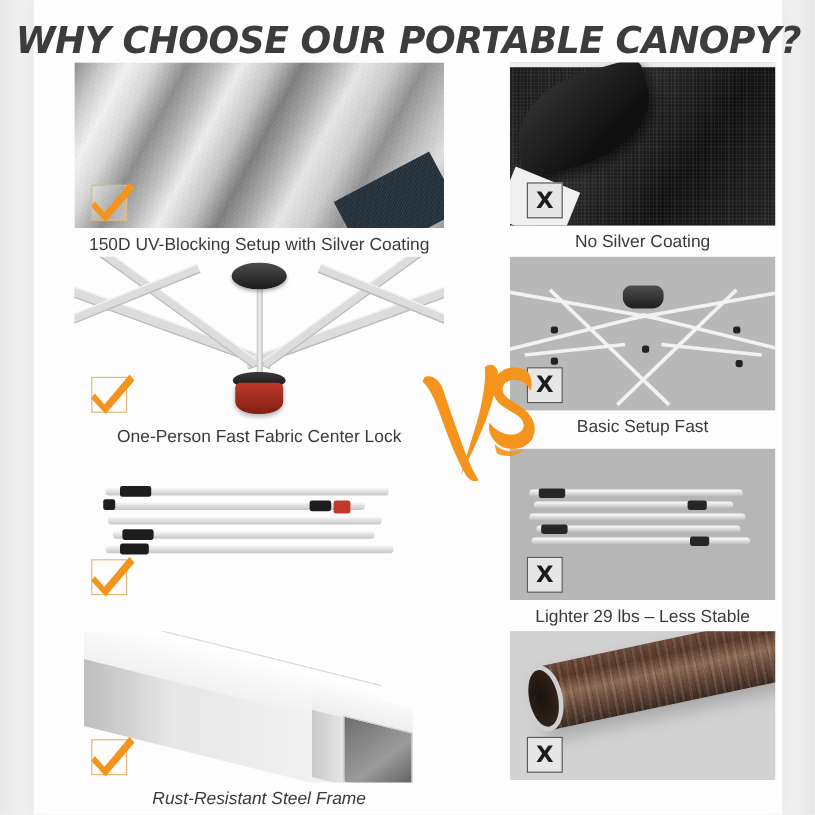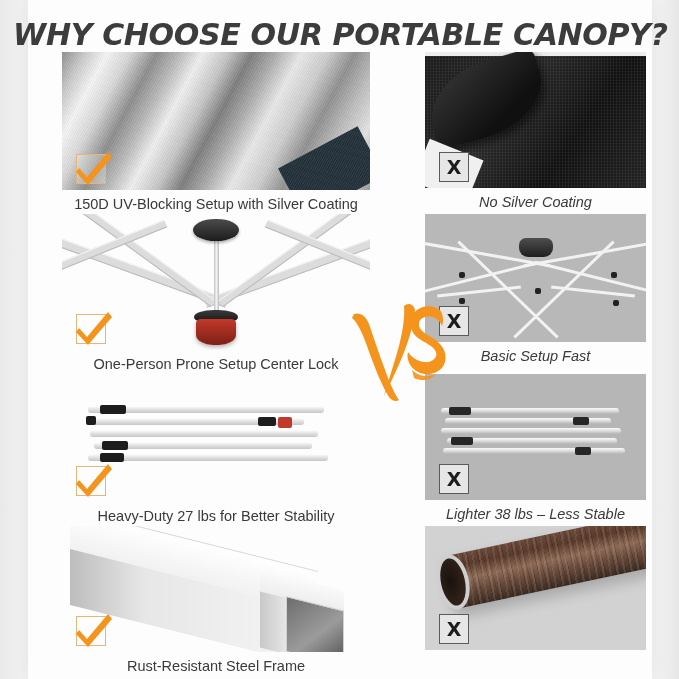--- a/index.html
+++ b/index.html
@@ -61,21 +61,21 @@
   .col-left  .photo { height: 138px; background:#fff; }
   .col-right .photo { height: 128px; }
 
   .caption {
     text-align: center;
     color: #3a3a3a;
     font-family: "Liberation Sans", sans-serif;
     white-space: nowrap;
   }
   .col-left  .caption { font-size: 14.5px; line-height: 22px; padding-top: 3px; }
-  .col-right .caption { font-size: 14.5px; line-height: 22px; padding-top: 3px; font-style: italic; }
+  .col-right .caption { font-size: 14.5px; line-height: 22px; padding-top: 3px; }
 
   
   .badge {
     position: absolute; left: 14px; bottom: 6px;
     width: 30px; height: 30px;
     z-index: 6;
   }
   .badge-check {
     border: 1.5px solid #e3b779;
     background: rgba(255,255,255,.28);
@@ -329,21 +329,21 @@
             <div class="hub"></div>
             <div class="lockhub"></div>
             <div class="lock"></div>
           </div>
           <div class="badge badge-check">
             <svg viewBox="0 0 42 42">
               <path d="M7 22 L15 31 L36 6 L40 11 L16 39 L4 26 Z" fill="#F5941D"></path>
             </svg>
           </div>
         </div>
-        <div class="caption">One-Person Prone Setup Center Lock</div>
+        <div class="caption">One-Person Fast Fabric Center Lock</div>
       </div>
 
       <div class="row" style="height:152px;">
         <div class="photo" style="height:128px;">
           <div class="art-folded">
             <div class="tube" style="left:26px;top:32px;width:236px;"></div>
             <div class="tube" style="left:30px;top:44px;width:212px;"></div>
             <div class="tube" style="left:28px;top:56px;width:228px;"></div>
             <div class="tube" style="left:32px;top:68px;width:218px;"></div>
             <div class="tube" style="left:26px;top:80px;width:240px;"></div>
@@ -353,24 +353,23 @@
             <div class="blk" style="left:196px;top:43px;width:18px;"></div>
             <div class="blk" style="left:24px;top:42px;width:10px;"></div>
             <div class="red" style="left:216px;top:43px;"></div>
           </div>
           <div class="badge badge-check">
             <svg viewBox="0 0 42 42">
               <path d="M7 22 L15 31 L36 6 L40 11 L16 39 L4 26 Z" fill="#F5941D"></path>
             </svg>
           </div>
         </div>
-        <div class="caption">Heavy-Duty 27 lbs for Better Stability</div>
-      </div>
-
-      <div class="row" style="height:150px;">
+      </div>
+
+      <div class="row" style="height:150px;font-style:italic;">
         <div class="photo" style="height:126px;">
           <div class="art-tube">
             <div class="body">
               <div class="top-face"></div>
               <div class="side-face"></div>
             </div>
             <div class="inner">
               <div class="inner-top"></div>
               <div class="inner-side"></div>
               <div class="inner-end"></div>
@@ -437,21 +436,21 @@
             <div class="tube" style="left:18px;top:74px;width:182px;"></div>
             <div class="blk" style="left:24px;top:33px;width:22px;"></div>
             <div class="blk" style="left:26px;top:63px;width:22px;"></div>
             <div class="blk" style="left:148px;top:43px;width:16px;"></div>
             <div class="blk" style="left:150px;top:73px;width:16px;"></div>
           </div>
           <div class="badge badge-x">
             <span>X</span>
           </div>
         </div>
-        <div class="caption">Lighter 38 lbs – Less Stable</div>
+        <div class="caption">Lighter 29 lbs – Less Stable</div>
       </div>
 
       <div class="row" style="height:150px;">
         <div class="photo" style="height:124px;">
           <div class="art-rust">
             <div class="pipe"></div>
             <div class="cap"></div>
             <div class="bore"></div>
           </div>
           <div class="badge badge-x">

